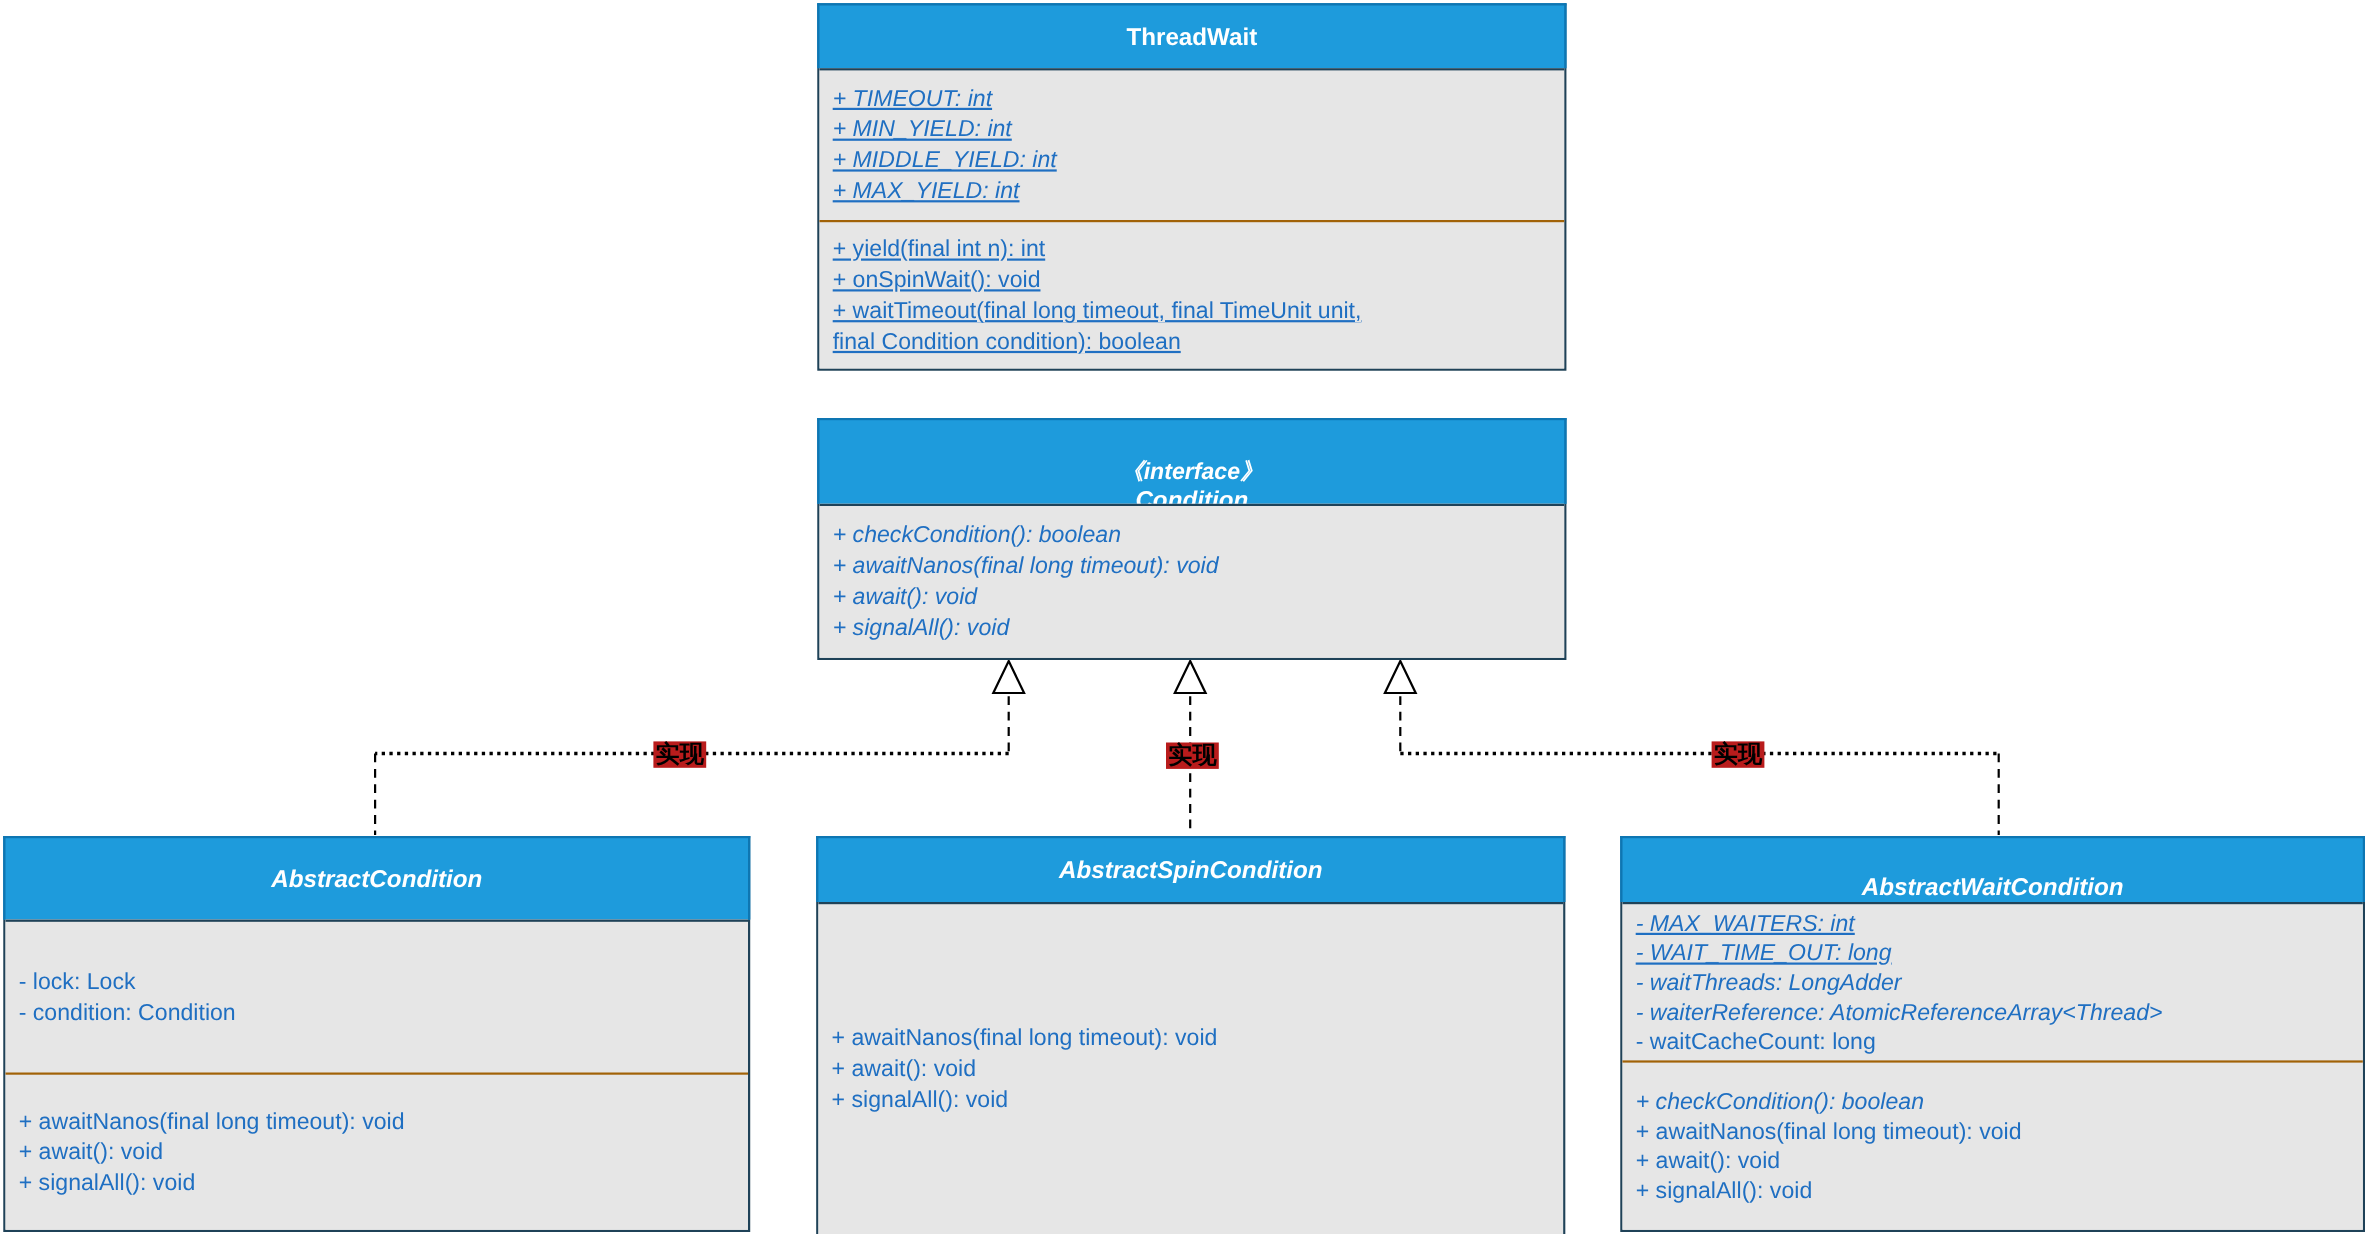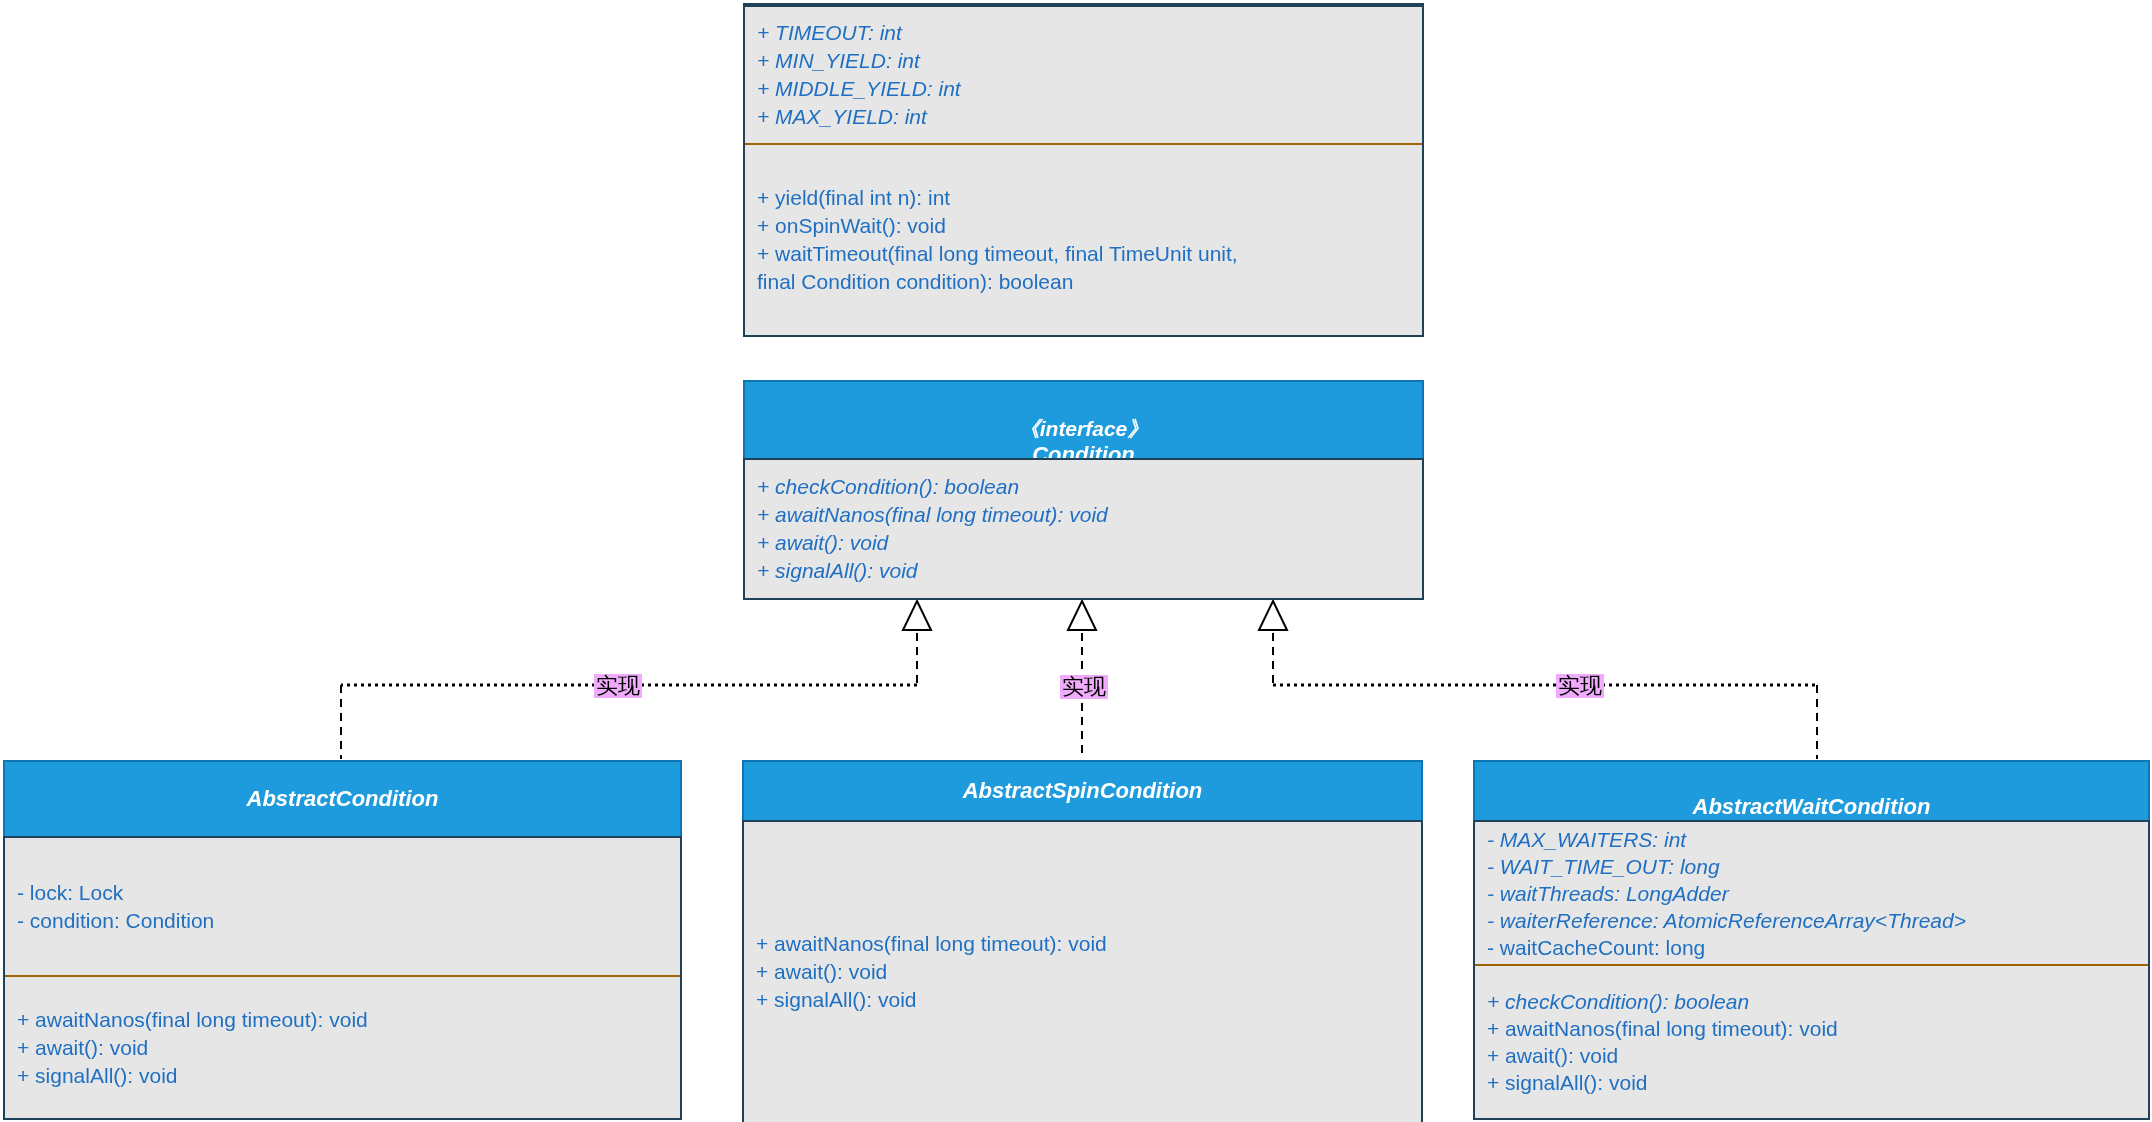--- a/index.html
+++ b/index.html
@@ -26,25 +26,25 @@
     justify-content:center;border-top:2px solid #a16207;overflow:hidden;
   }
   .sec.first{border-top:2px solid #1F4258;}
   .sec.grow{flex:1 1 auto;}
   .line{
     font-size:21px;line-height:28px;color:#1F6FC2;padding:0 12px;
     white-space:nowrap;
   }
   .tight .line{line-height:27px;}
   .it{font-style:italic;}
-  .ul{}
+  .ul{text-decoration:underline;}
   .edge-label{
     position:absolute;transform:translate(-50%,-50%);
-    background:#f0abfc;color:#000000;font-size:22px;line-height:24px;
-    padding:0 2px;white-space:nowrap;
+    background:#b91c1c;color:#000000;font-size:22px;line-height:24px;
+    padding:0 2px;white-space:nowrap;font-weight:bold;
   }
 </style>
 </head>
 <body>
 
 <div class="canvas">
 
   <svg class="edges-svg" viewBox="0 0 2152 1122">
     <g>
       <line x1="917" y1="633" x2="917" y2="685" stroke="#000" stroke-width="2" stroke-dasharray="8 6"></line>
@@ -62,20 +62,23 @@
       <line x1="1817" y1="685" x2="1817" y2="759" stroke="#000" stroke-width="2" stroke-dasharray="8 6"></line>
       <polygon points="1273,601 1287,630 1259,630" fill="#fff" stroke="#000" stroke-width="2"></polygon>
     </g>
   </svg>
 
   <span class="edge-label" style="left:618px;top:686px;">实现</span>
   <span class="edge-label" style="left:1084px;top:687px;">实现</span>
   <span class="edge-label" style="left:1580px;top:686px;">实现</span>
 
   <div class="uml-class" style="left:743px;top:3px;width:681px;height:334px;">
+    <div class="hdr" style="height:59px;">
+      <div class="cls-title">ThreadWait</div>
+    </div>
     <div class="sec first" style="height:138px;">
       <div class="line it ul">+ TIMEOUT: int</div>
       <div class="line it ul">+ MIN_YIELD: int</div>
       <div class="line it ul">+ MIDDLE_YIELD: int</div>
       <div class="line it ul">+ MAX_YIELD: int</div>
     </div>
     <div class="sec grow">
       <div class="line ul">+ yield(final int n): int</div>
       <div class="line ul">+ onSpinWait(): void</div>
       <div class="line ul">+ waitTimeout(final long timeout, final TimeUnit unit,</div>

